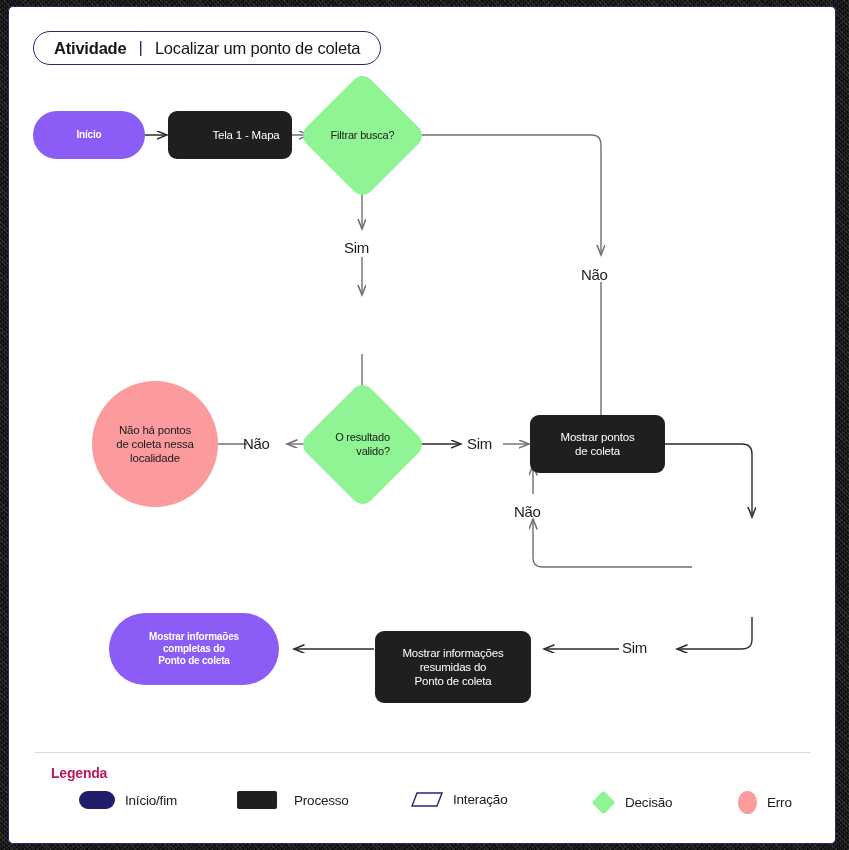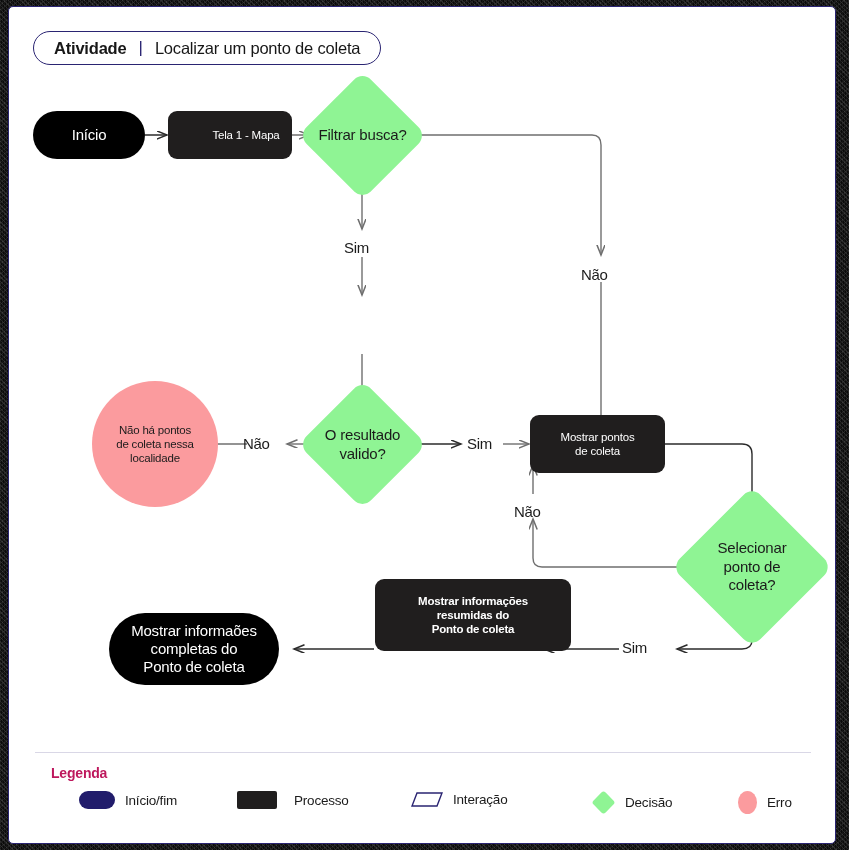--- a/index.html
+++ b/index.html
@@ -64,23 +64,24 @@
 
   .node {
     position: absolute;
     display: flex; align-items: center; justify-content: center;
     text-align: center;
     line-height: 1.22;
     letter-spacing: -.2px;
     white-space: pre-line;
   }
   .n-start {
-    background: #000000; color: #ffffff;
+    background: #8b5cf6; color: #ffffff;
     border-radius: 999px;
-    font-size: 15px;
+    font-size: 10px;
+    font-weight: bold;
   }
   .n-process {
     background: #201E1E; color: #ffffff;
     border-radius: 9px;
     font-size: 11.5px;
   }
   .n-error {
     background: #FB9B9E; color: #1b1b1b;
     border-radius: 50%;
     font-size: 11.5px;
@@ -96,21 +97,21 @@
   .n-dec-wrap { position: absolute; }
   .n-dec-wrap .dia {
     position: absolute; inset: 0;
     background: #8FF494;
     border-radius: 12px;
     transform: rotate(45deg);
   }
   .n-dec-label {
     position: absolute; inset: 0;
     display: flex; align-items: center; justify-content: center;
-    text-align: center; font-size: 15px; color: #1b1b1b;
+    text-align: right; font-size: 11px; color: #1b1b1b;
     line-height: 1.25; white-space: pre-line; letter-spacing: -.2px;
   }
 
   .edge-label {
     position: absolute;
     font-size: 15px; color: #1b1b1b;
     letter-spacing: -.3px;
     white-space: nowrap;
   }
 
@@ -222,30 +223,24 @@
 de coleta nessa
 localidade</div>
 
       <div class="edge-label" style="left:458px; top:428px;">Sim</div>
 
       <div class="node n-process" style="left:521px; top:408px; width:135px; height:58px;">Mostrar pontos
 de coleta</div>
 
       <div class="edge-label" style="left:505px; top:496px;">Não</div>
 
-      <div class="n-dec-wrap" style="left:686px; top:503px; width:114px; height:114px;">
-        <div class="dia"></div>
-        <div class="n-dec-label">Selecionar
-ponto de
-coleta?</div>
-      </div>
 
       <div class="edge-label" style="left:613px; top:632px;">Sim</div>
 
-      <div class="node n-process" style="left:366px; top:572px; width:196px; height:72px;font-weight:bold;">Mostrar informações
+      <div class="node n-process" style="left:366px; top:624px; width:156px; height:72px;">Mostrar informações
 resumidas do
 Ponto de coleta</div>
 
       <div class="node n-start" style="left:100px; top:606px; width:170px; height:72px; border-radius:36px;">Mostrar informaões
 completas do
 Ponto de coleta</div>
 
     </div>
 
     <div id="legend-divider"></div>

